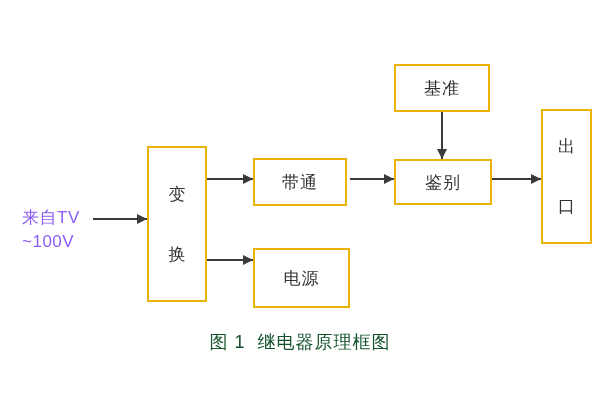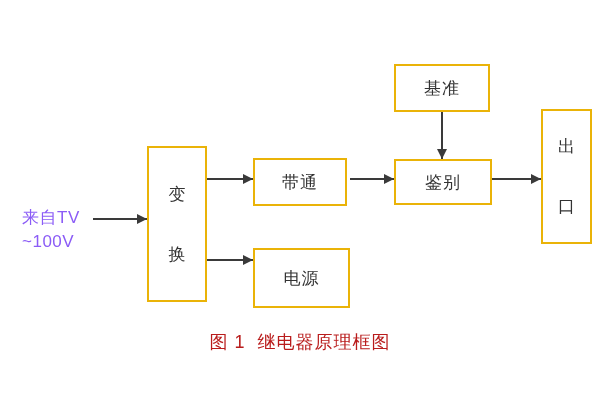--- a/index.html
+++ b/index.html
@@ -68,21 +68,21 @@
     white-space: nowrap;
   }
   .caption {
     position: absolute;
     top: 330px;
     left: 0;
     width: 100%;
     text-align: center;
     font-size: 18px;
     letter-spacing: 1px;
-    color: #b91c1c;
+    color: #14532d;
     white-space: pre;
   }
 </style>
 </head>
 <body>
 
 <div class="canvas">
 
   <div class="src-line" style="top:206px;">来自TV</div>
   <div class="src-line" style="top:232px;text-align:center;">~100V</div>

